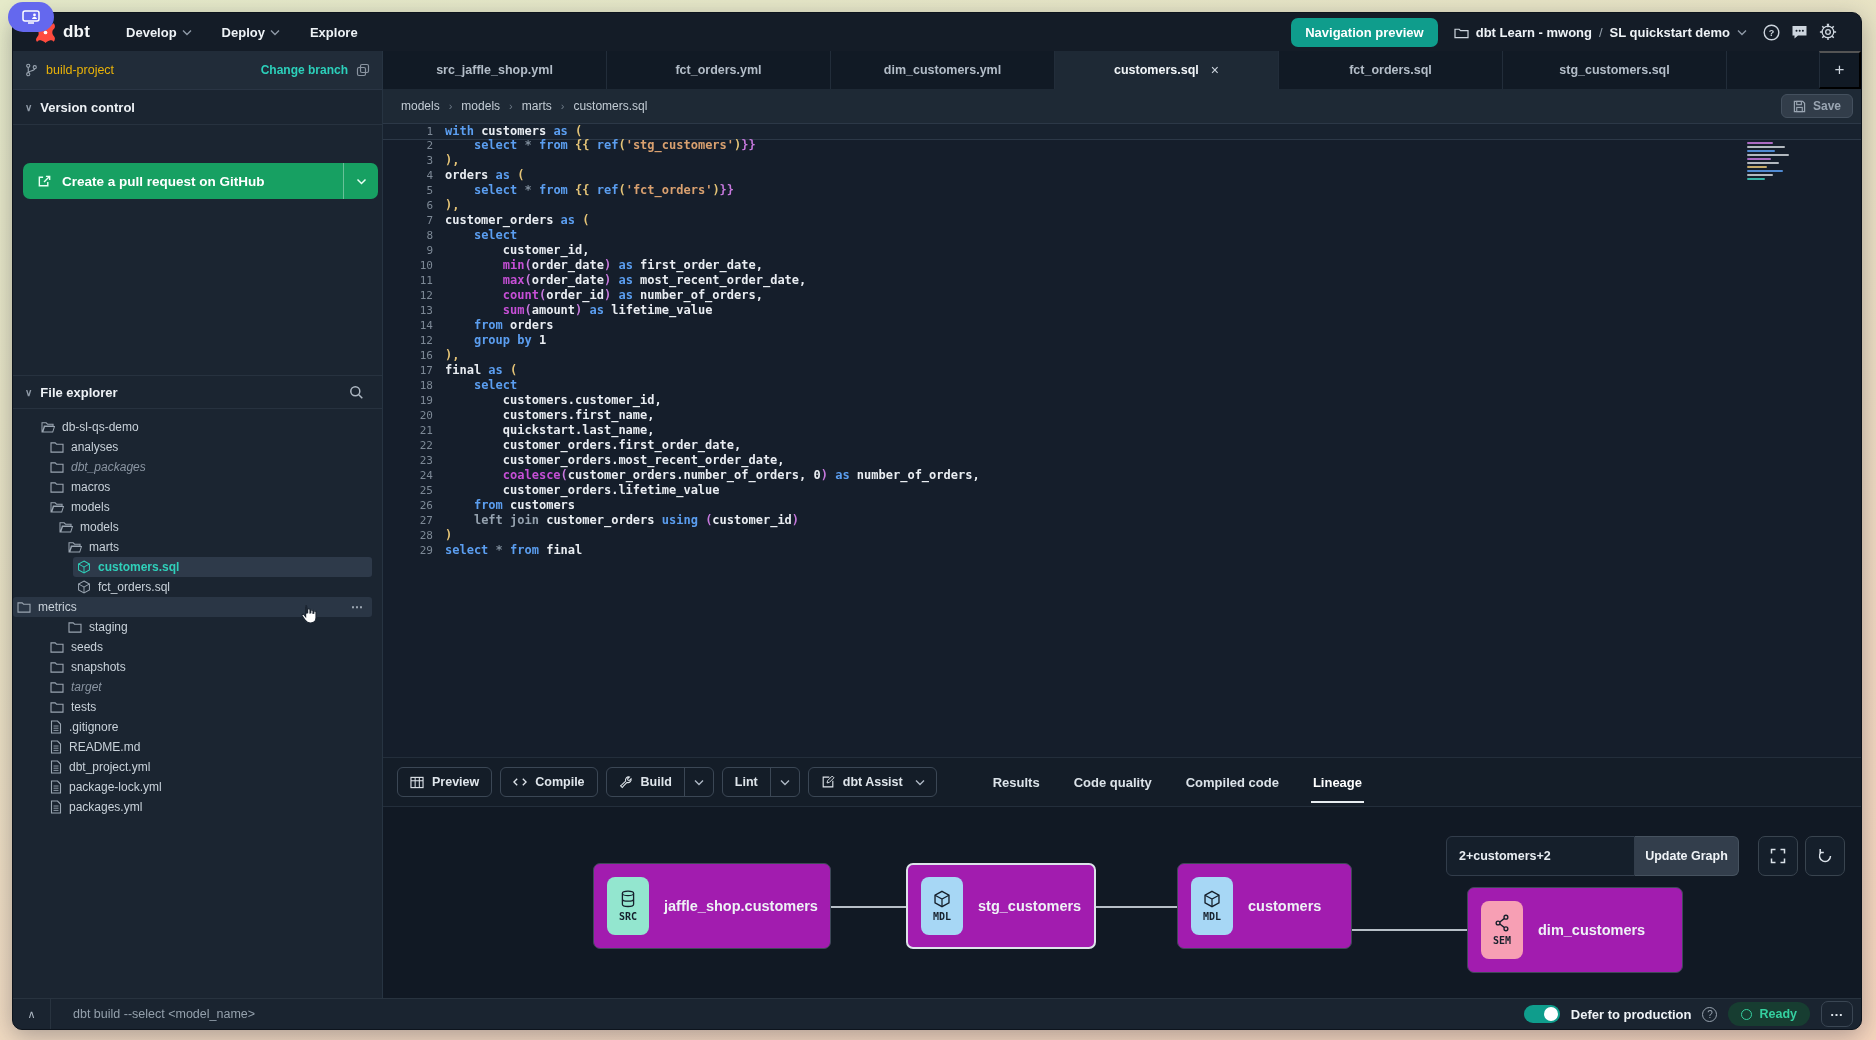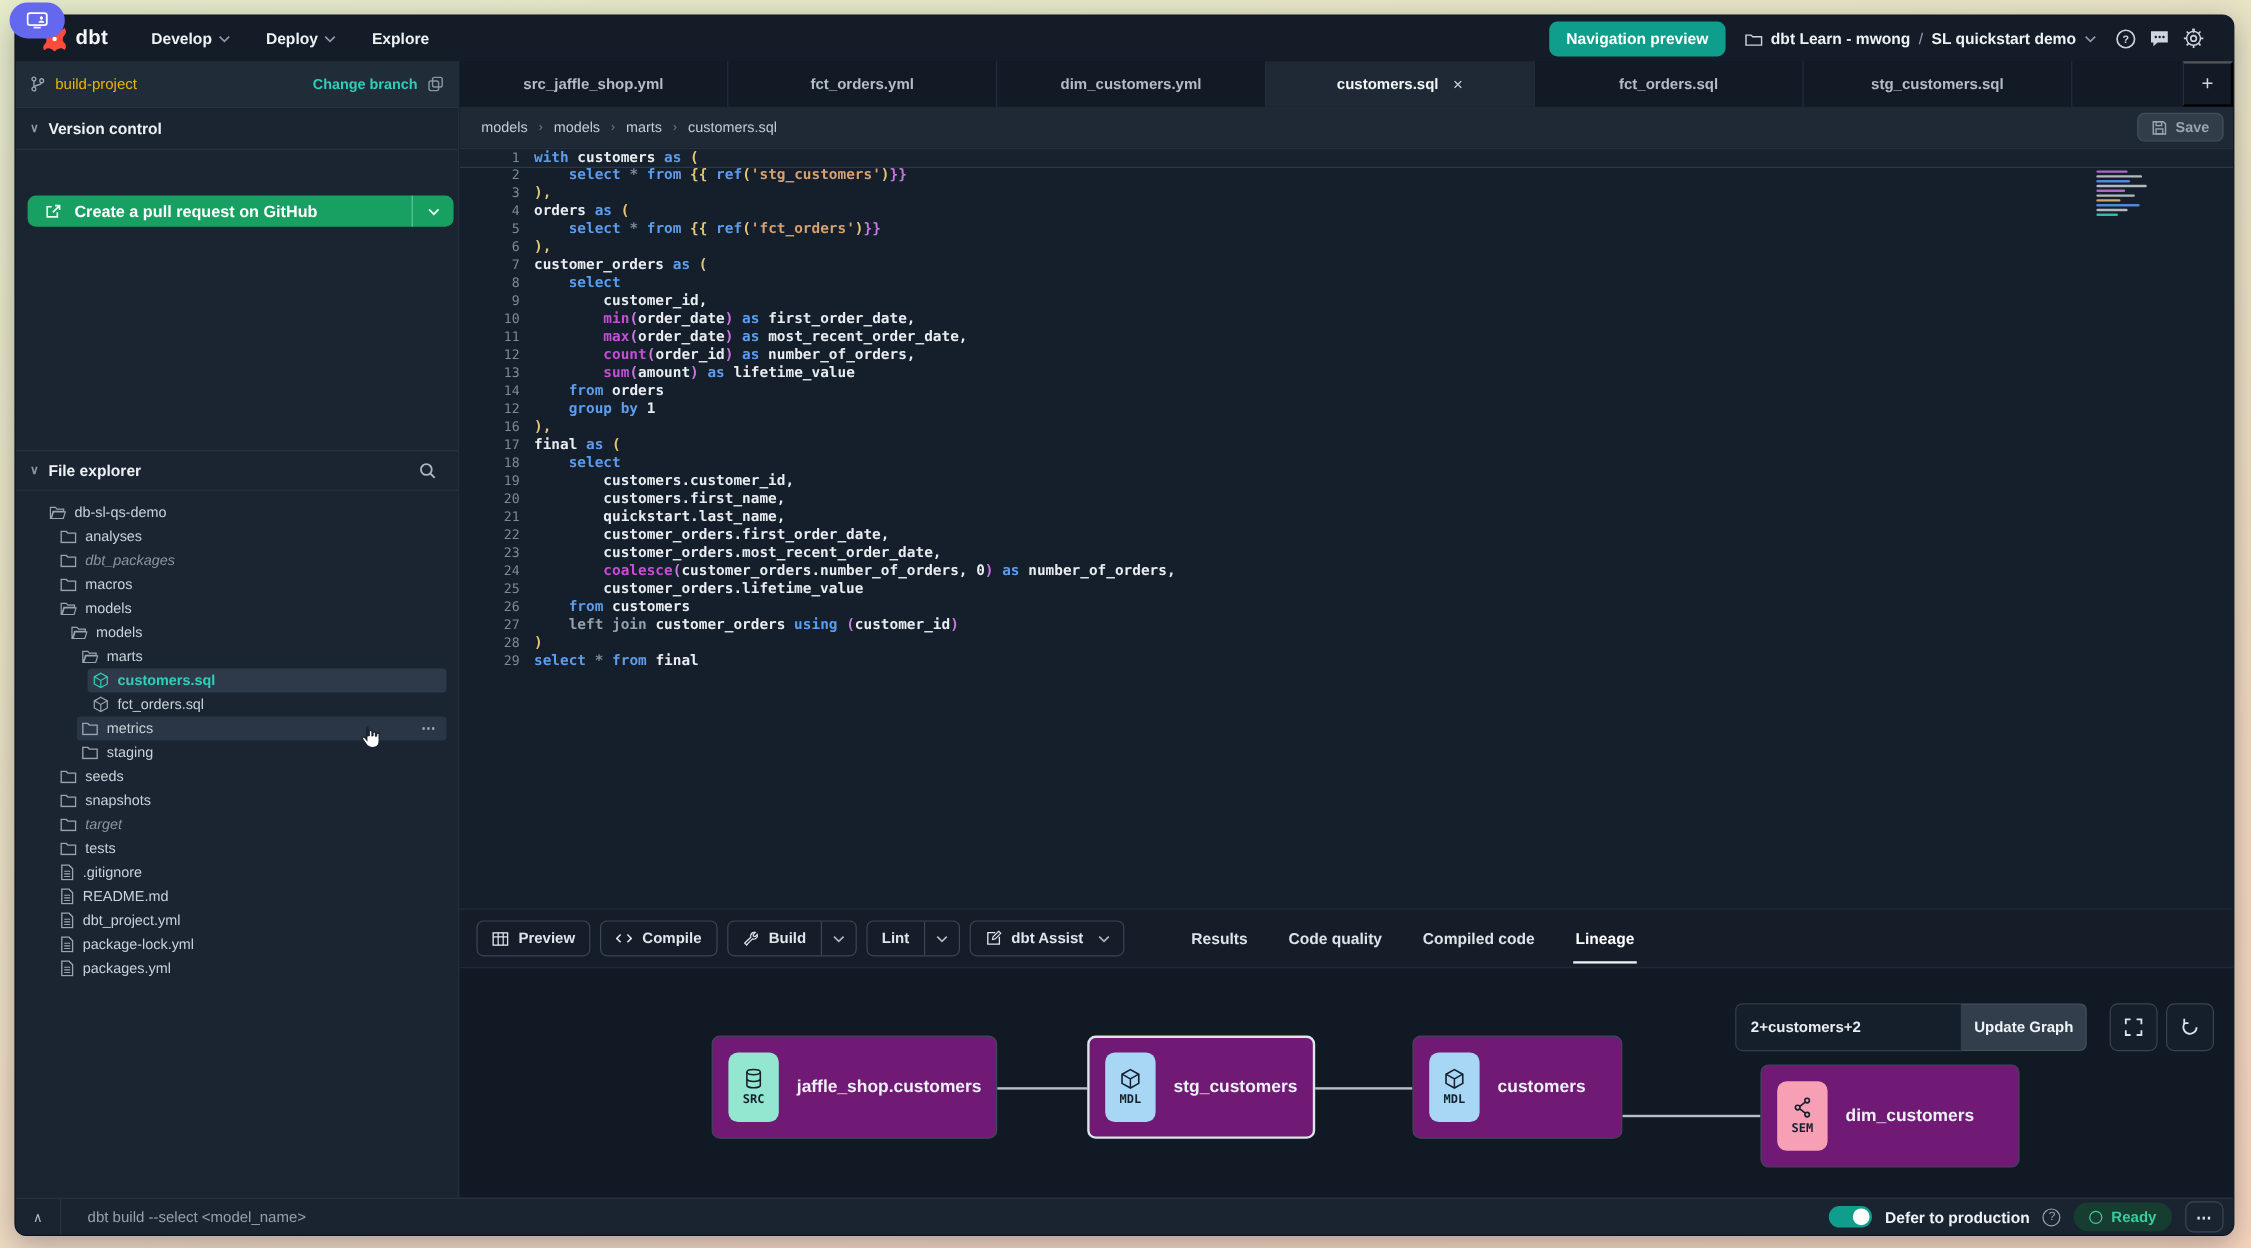--- a/index.html
+++ b/index.html
@@ -34,21 +34,21 @@
   .sidebar{position:absolute;left:0;top:38px;width:370px;bottom:30px;background:#1b2531;
     border-right:1px solid #273442;box-sizing:border-box;}
   .branch-row{height:38px;background:#212c39;border-bottom:1px solid #2a3544;display:flex;
     align-items:center;padding:0 12px;gap:8px;}
   .branch-name{color:#eab308;font-size:12.5px;}
   .branch-right{margin-left:auto;display:flex;align-items:center;gap:8px;justify-content:center;}
   .change-branch{color:#2cd0bb;font-size:12px;font-weight:bold;background:none;border:none;padding:0;}
   .section-head{height:34px;display:flex;align-items:center;gap:8px;padding:0 12px;
     color:#edf1f5;font-weight:bold;font-size:13px;border-bottom:1px solid #27323f;}
   .chev-small{color:#8e99a6;font-size:10px;}
-  .pr-btn{position:absolute;left:10px;right:4px;top:112px;height:26px;background:#17a062;
+  .pr-btn{position:absolute;left:10px;right:4px;top:112px;height:36px;background:#17a062;
     border:none;border-radius:7px;display:flex;align-items:center;color:#fff;font-weight:bold;
     font-size:13.5px;padding:0;}
   .pr-main{flex:1;display:flex;align-items:center;gap:10px;padding-left:14px;}
   .pr-split{width:34px;height:100%;border-left:1px solid rgba(255,255,255,.35);display:flex;
     align-items:center;justify-content:center;color:#eafff4;}
   .fe-head{position:absolute;left:0;right:0;top:324px;height:34px;display:flex;align-items:center;
     gap:8px;padding:0 12px;color:#edf1f5;font-weight:bold;font-size:13px;
     border-top:1px solid #27323f;border-bottom:1px solid #27323f;box-sizing:border-box;}
   .fe-search{margin-left:auto;color:#aeb8c3;background:none;border:none;display:flex;}
   .tree{position:absolute;left:0;right:0;top:366px;}
@@ -100,21 +100,21 @@
     margin-right:8px;overflow:hidden;padding:0;}
   .act-main{display:flex;align-items:center;gap:8px;padding:0 12px;}
   .act-split{display:flex;align-items:center;padding:0 9px;border-left:1px solid #3b4755;color:#aeb8c4;}
   .act-chev{display:flex;align-items:center;padding-right:11px;color:#aeb8c4;}
   .btabs{display:flex;align-items:center;gap:30px;margin-left:46px;}
   .btab{color:#dce3e9;font-size:13px;font-weight:bold;position:relative;padding:15px 2px;}
   .btab.active{color:#fff;}
   .btab.active::after{content:"";position:absolute;left:0;right:0;bottom:2px;height:2px;background:#e8edf1;}
   
   .lineage{position:absolute;left:0;top:756px;right:0;bottom:0;background:#111924;overflow:hidden;}
-  .node{position:absolute;height:86px;background:#701a75;border:1.5px solid #3e4957;border-radius:7px;
+  .node{position:absolute;height:86px;background:#a21caf;border:1.5px solid #3e4957;border-radius:7px;
     display:flex;align-items:center;gap:15px;padding-left:13px;box-sizing:border-box;}
   .node.selected{border:2px solid #dde4ea;}
   .badge{width:42px;height:58px;border-radius:8px;display:flex;flex-direction:column;align-items:center;
     justify-content:center;gap:3px;color:#16202c;}
   .badge .b-label{font-size:10px;font-weight:bold;font-family:"DejaVu Sans Mono",monospace;}
   .node .n-label{color:#eef2f6;font-size:14.5px;font-weight:bold;white-space:nowrap;}
   .edge{position:absolute;height:2px;background:#b7bfc7;}
   .lin-search{position:absolute;height:40px;display:flex;align-items:center;box-sizing:border-box;
     background:#151f2b;border:1px solid #323d4b;border-radius:6px 0 0 6px;color:#e8edf2;
     font-size:12.5px;font-weight:bold;padding:0 12px;}
@@ -338,21 +338,21 @@
         </div>
         <div class="tree-row" style="margin-left: 60px;">
           <span class="t-icon">
             <svg width="14" height="14" viewBox="0 0 16 16">
               <path d="M8 1.2L14.2 4.6v6.8L8 14.8 1.8 11.4V4.6z" fill="none" stroke="#9aa5b1" stroke-width="1.2"></path>
               <path d="M1.8 4.6L8 8l6.2-3.4M8 8v6.8" fill="none" stroke="#9aa5b1" stroke-width="1.1"></path>
             </svg>
           </span>
           <span class="t-label">fct_orders.sql</span>
         </div>
-        <div class="tree-row hovered" style="margin-left: 51px;">
+        <div class="tree-row hovered" style="">
           <span class="t-icon">
             <svg width="14" height="12" viewBox="0 0 15 13">
               <path d="M1 2h4.5L7 3.5h7V12H1z" fill="none" stroke="#9aa5b1" stroke-width="1.2"></path>
             </svg>
           </span>
           <span class="t-label">metrics</span>
           <span class="row-dots">⋯</span>
         </div>
         <div class="tree-row" style="margin-left: 51px;">
           <span class="t-icon">

